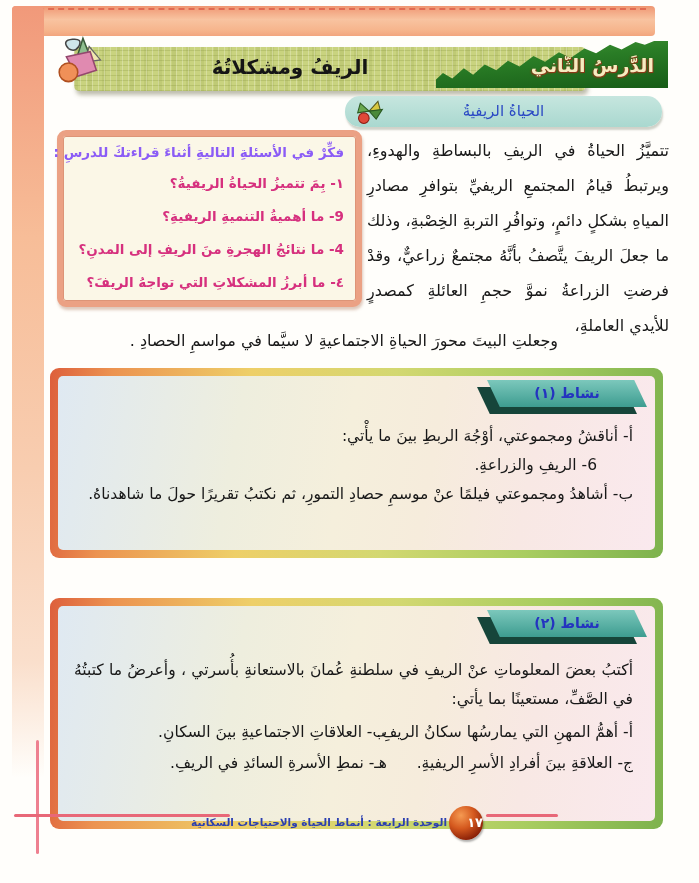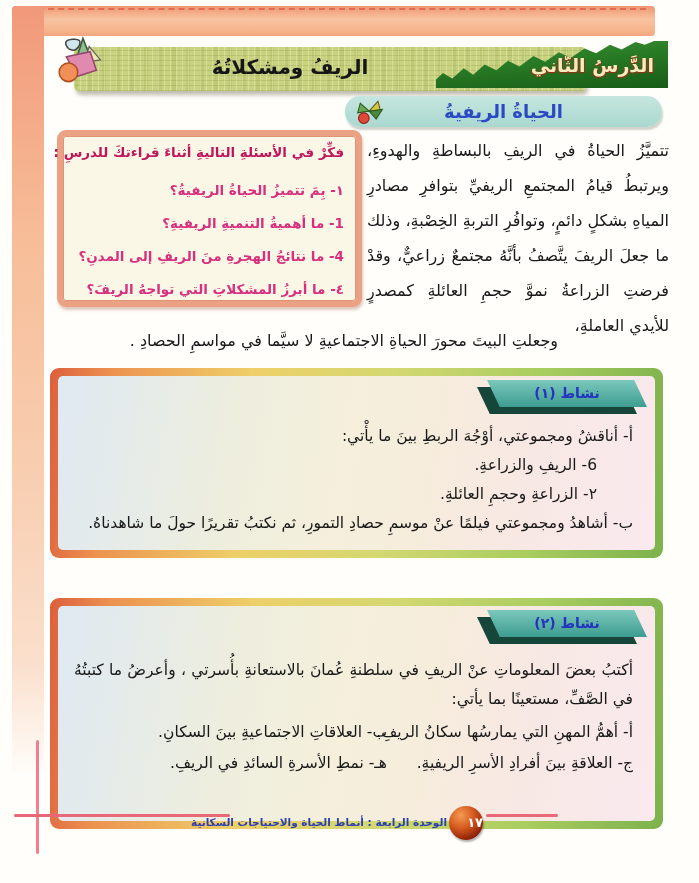--- a/index.html
+++ b/index.html
@@ -27,28 +27,28 @@
     font-size:20px;font-weight:bold;color:#151515;}
   .lesson-banner{position:absolute;left:436px;top:41px;width:232px;height:47px;z-index:4;
     background:linear-gradient(175deg,#49993a 0%,#2a7d26 40%,#175c17 100%);
     clip-path:polygon(0 82%,3% 68%,7% 80%,12% 58%,16% 72%,21% 50%,26% 62%,31% 42%,36% 54%,42% 32%,47% 44%,53% 24%,58% 36%,64% 16%,69% 26%,75% 8%,80% 18%,86% 2%,90% 8%,94% 0,100% 0,100% 100%,0 100%);}
   .lesson-title{position:absolute;right:14px;top:13px;font-size:19px;font-weight:bold;color:#f6ecc0;
     white-space:nowrap;text-shadow:1px 1px 0 #8a3816,-1px 1px 2px #8a3816;}
   .flower1{position:absolute;left:54px;top:34px;width:62px;height:56px;z-index:5;}
 
   .section-pill{position:absolute;left:345px;top:96px;width:317px;height:31px;border-radius:15px;z-index:2;
     background:linear-gradient(180deg,#c6e6df,#a9d8cf);box-shadow:1px 3px 2px rgba(120,130,110,.35);}
-  .section-title{display:block;text-align:center;line-height:31px;color:#2b49c4;font-weight:bold;font-size:18px;}
+  .section-title{display:block;text-align:center;line-height:31px;color:#2b49c4;font-weight:normal;font-size:15px;}
   .flower2{position:absolute;left:10px;top:2px;width:30px;height:28px;}
 
   
   .think-box{position:absolute;left:57px;top:130px;width:305px;height:177px;box-sizing:border-box;z-index:2;
     background:#fbf7e7;border:6px solid #eba184;border-radius:9px;direction:rtl;
     padding:8px 12px 0 8px;box-shadow:1px 3px 3px rgba(160,100,70,.35), inset 0 0 0 1px #dd9477;}
-  .think-heading{color:#be185d;font-weight:bold;font-size:13.5px;margin-bottom:14px;white-space:nowrap;}
+  .think-heading{color:#8b5cf6;font-weight:bold;font-size:13.5px;margin-bottom:7px;white-space:nowrap;}
   .think-q{color:#d6307e;font-weight:bold;font-size:13.5px;line-height:33px;white-space:nowrap;}
 
   
   .intro-col{position:absolute;right:30px;top:133px;width:302px;direction:rtl;text-align:justify;
     font-size:16px;line-height:35px;color:#181818;}
   .intro-close{position:absolute;right:141px;top:331px;direction:rtl;font-size:16px;color:#181818;white-space:nowrap;}
 
   
   .act-box{position:absolute;left:50px;width:613px;box-sizing:border-box;padding:8px;border-radius:9px;
     background:linear-gradient(95deg,#dd5f3c 0%,#ec9350 10%,#eecf68 32%,#d3d871 55%,#a9cd60 78%,#7db24d 100%);}
@@ -108,38 +108,37 @@
       <path d="M16 14 L31 12 L24 23 Z" fill="#4a8a3a" stroke="#2a5a22" stroke-width="1.2"></path>
       <path d="M16 14 L6 5 L3 16 Z" fill="#6aa84f" stroke="#2a5a22" stroke-width="1.2"></path>
       <circle cx="10" cy="22" r="6" fill="#e04838" stroke="#8a1a12" stroke-width="1.2"></circle>
     </svg>
     <span class="section-title" dir="rtl">الحياةُ الريفيةُ</span>
   </div>
 
   <div class="think-box">
     <div class="think-heading" dir="rtl">فكِّرْ في الأسئلةِ التاليةِ أثناءَ قراءتكَ للدرسِ :</div>
     <div class="think-q" dir="rtl">١- بِمَ تتميزُ الحياةُ الريفيةُ؟</div>
-    <div class="think-q" dir="rtl">1- ما أهميةُ التنميةِ الريفيةِ؟</div>
+    <div class="think-q" dir="rtl">9- ما أهميةُ التنميةِ الريفيةِ؟</div>
     <div class="think-q" dir="rtl">4- ما نتائجُ الهجرةِ منَ الريفِ إلى المدنِ؟</div>
     <div class="think-q" dir="rtl">٤- ما أبرزُ المشكلاتِ التي تواجهُ الريفَ؟</div>
   </div>
 
   <div class="intro-col" dir="rtl">تتميَّزُ الحياةُ في الريفِ بالبساطةِ والهدوءِ، ويرتبطُ قيامُ المجتمعِ الريفيِّ بتوافرِ مصادرِ المياهِ بشكلٍ دائمٍ، وتوافُرِ التربةِ الخِصْبةِ، وذلك ما جعلَ الريفَ يتَّصفُ بأنَّهُ مجتمعٌ زراعيٌّ، وقدْ فرضتِ الزراعةُ نموَّ حجمِ العائلةِ كمصدرٍ للأيدي العاملةِ،</div>
   <div class="intro-close" dir="rtl">وجعلتِ البيتَ محورَ الحياةِ الاجتماعيةِ لا سيَّما في مواسمِ الحصادِ .</div>
 
   <div class="act-box" id="act1">
     <div class="act-inner">
       <div class="badge-wrap">
         <div class="badge-shadow"></div>
         <div class="badge-face">نشاط (١)</div>
       </div>
       <div class="act-content">
         <div dir="rtl">أ- أناقشُ ومجموعتي، أوْجُهَ الربطِ بينَ ما يأْتي:</div>
         <div class="sub-item" dir="rtl">6- الريفِ والزراعةِ.</div>
-        <div class="sub-item" dir="rtl">٢- الزراعةِ وحجمِ العائلةِ.</div>
         <div dir="rtl">ب- أشاهدُ ومجموعتي فيلمًا عنْ موسمِ حصادِ التمورِ، ثم نكتبُ تقريرًا حولَ ما شاهدناهُ.</div>
       </div>
     </div>
   </div>
 
   <div class="act-box" id="act2">
     <div class="act-inner">
       <div class="badge-wrap">
         <div class="badge-shadow"></div>
         <div class="badge-face">نشاط (٢)</div>

